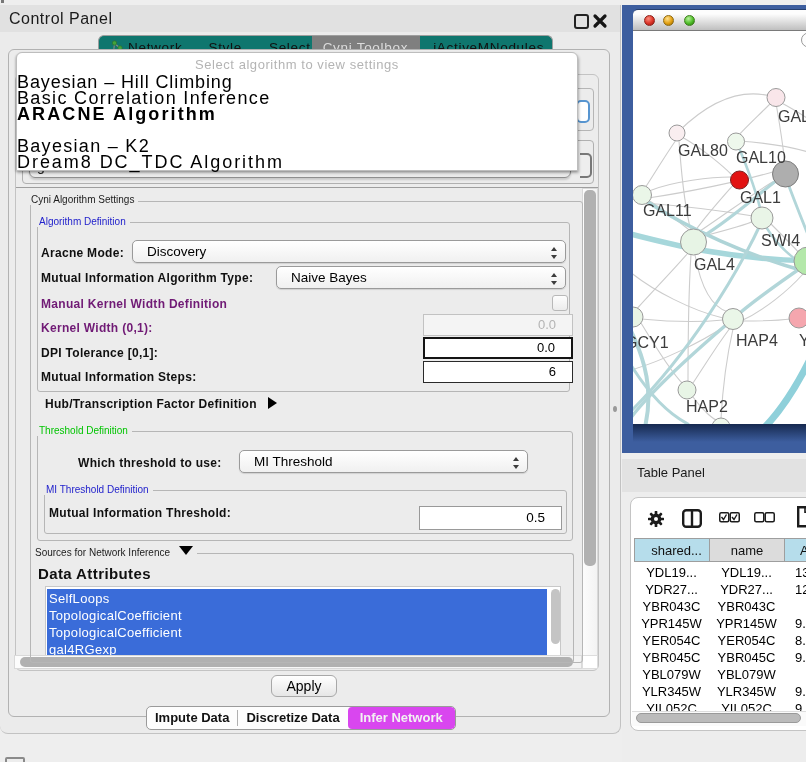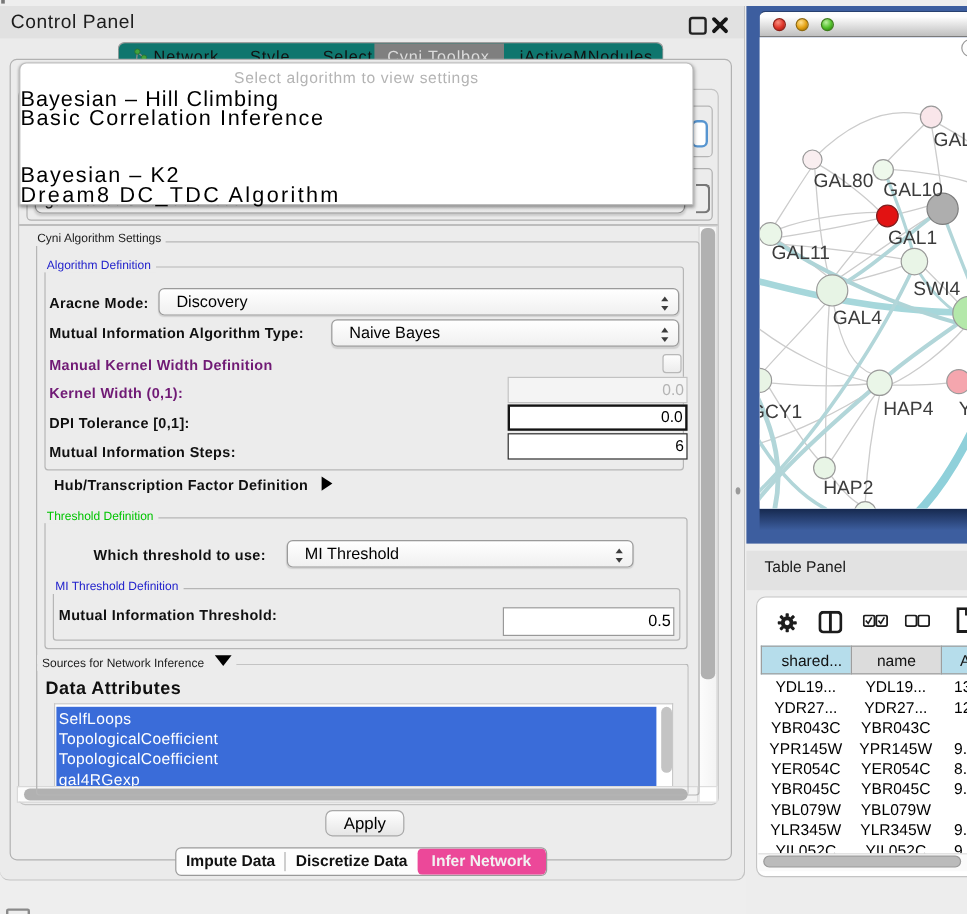--- a/index.html
+++ b/index.html
@@ -27,29 +27,29 @@
   
   .grp{box-sizing:border-box;border:1px solid #b6b6b6;border-radius:3px;}
   .leg{position:absolute;font-size:10px;background:#ececec;padding:0 4px;white-space:nowrap;}
   .lbl{position:absolute;font-size:12px;letter-spacing:0.3px;font-weight:bold;color:#101010;white-space:nowrap;}
   .lblg{position:absolute;font-size:12px;letter-spacing:0.3px;font-weight:bold;color:#701a75;white-space:nowrap;}
   .combo{position:absolute;box-sizing:border-box;height:23px;border:1px solid #9a9a9a;border-radius:5px;background:linear-gradient(#ffffff,#f0f0f0);font-size:13.5px;color:#000;line-height:21px;padding-left:14px;box-shadow:0 1px 1px rgba(0,0,0,0.12);}
   .spin{position:absolute;right:6px;top:5px;width:8px;height:14px;}
   .spin i{position:absolute;left:0;width:0;height:0;border-left:3.8px solid transparent;border-right:3.8px solid transparent;}
   .spin .up{top:1px;border-bottom:4.2px solid #3c3c3c;}
   .spin .dn{bottom:1px;border-top:4.2px solid #3c3c3c;}
-  .fld{position:absolute;box-sizing:border-box;background:#fff;font-size:13px;color:#000;text-align:right;padding-right:2px;}
+  .fld{position:absolute;box-sizing:border-box;background:#fff;font-size:13px;color:#000;text-align:right;padding-right:16px;}
   
   .sbtrack{position:absolute;background:linear-gradient(90deg,#fcfcfc,#f3f3f3);border:1px solid #d9d9d9;box-sizing:border-box;}
   .sbthumb{position:absolute;background:#b1b1b1;border-radius:5px;}
   
   #btabs{left:146px;top:706px;height:22px;display:flex;background:#fdfdfd;border:1px solid #9a9a9a;border-radius:5px;overflow:hidden;}
   #btabs .t{font-size:13px;font-weight:600;color:#111;line-height:22px;padding:0 8px;white-space:nowrap;}
   #btabs .sep{width:1px;background:#b0b0b0;margin:3px 0;}
-  #btabs .sel{background:#ec4899;color:#f2f2f2;border-radius:4px;}
+  #btabs .sel{background:#d946ef;color:#f2f2f2;border-radius:4px;}
   #apply{left:271px;top:675px;width:66px;height:22px;border:1px solid #a8a8a8;border-radius:6px;background:linear-gradient(#ffffff,#e6e6e6);font-size:14px;color:#000;text-align:center;line-height:20px;box-sizing:border-box;}
   
   #desktop{left:622px;top:5px;width:184px;height:448px;background:#3d5e9f;}
   #netwin-title{left:633px;top:9px;width:173px;height:22px;background:linear-gradient(#fdfdfd 20%,#bfbfbf);border-bottom:1px solid #7a7a7a;border-top:1px solid #27406f;border-radius:5px 0 0 0;box-sizing:border-box;}
   .light{position:absolute;top:15px;width:11px;height:11px;border-radius:50%;}
   #canvas{left:633px;top:31px;width:173px;height:393px;background:#ffffff;overflow:hidden;}
   #winshadow{left:633px;top:424px;width:173px;height:18px;background:linear-gradient(#16294f,rgba(61,94,159,0));}
   
   #tp-title{left:622px;top:459px;width:184px;height:33px;background:#e2e2e2;font-size:13px;color:#1b1b1b;line-height:27px;padding-left:15px;box-sizing:border-box;}
   #tp-bg{left:622px;top:492px;width:184px;height:270px;background:#ededed;}
@@ -332,15 +332,16 @@
 <div class="abs" style="left:632px;top:711px;width:174px;height:14px;background:#fafafa;border-top:1px solid #ddd;"></div>
 <div class="abs sbthumb" style="left:636px;top:713px;width:165px;height:10px;border:1px solid #9a9a9a;box-sizing:border-box;background:#bbb;"></div>
 
 <div class="abs" style="left:613px;top:406px;width:4px;height:6px;background:#9a9a9a;border-radius:50%;"></div>
 <div class="abs" style="left:5px;top:757px;width:20px;height:20px;border:2px solid #8a8a8a;border-radius:2px;background:#ededed;box-sizing:border-box;"></div>
 
 <div class="abs" id="dd">
   <div class="hint" style="top:4px;">Select algorithm to view settings</div>
   <div class="it" style="top:21px;letter-spacing:0.9px;">Bayesian – Hill Climbing</div>
   <div class="it" style="top:37px;letter-spacing:1.35px;">Basic Correlation Inference</div>
+  <div class="it" style="top:53px;font-weight:bold;letter-spacing:2.1px;">ARACNE Algorithm</div>
   <div class="it" style="top:85px;letter-spacing:1.3px;">Bayesian – K2</div>
   <div class="it" style="top:101px;letter-spacing:1.95px;">Dream8 DC_TDC Algorithm</div>
 </div>
 
 </body></html>

